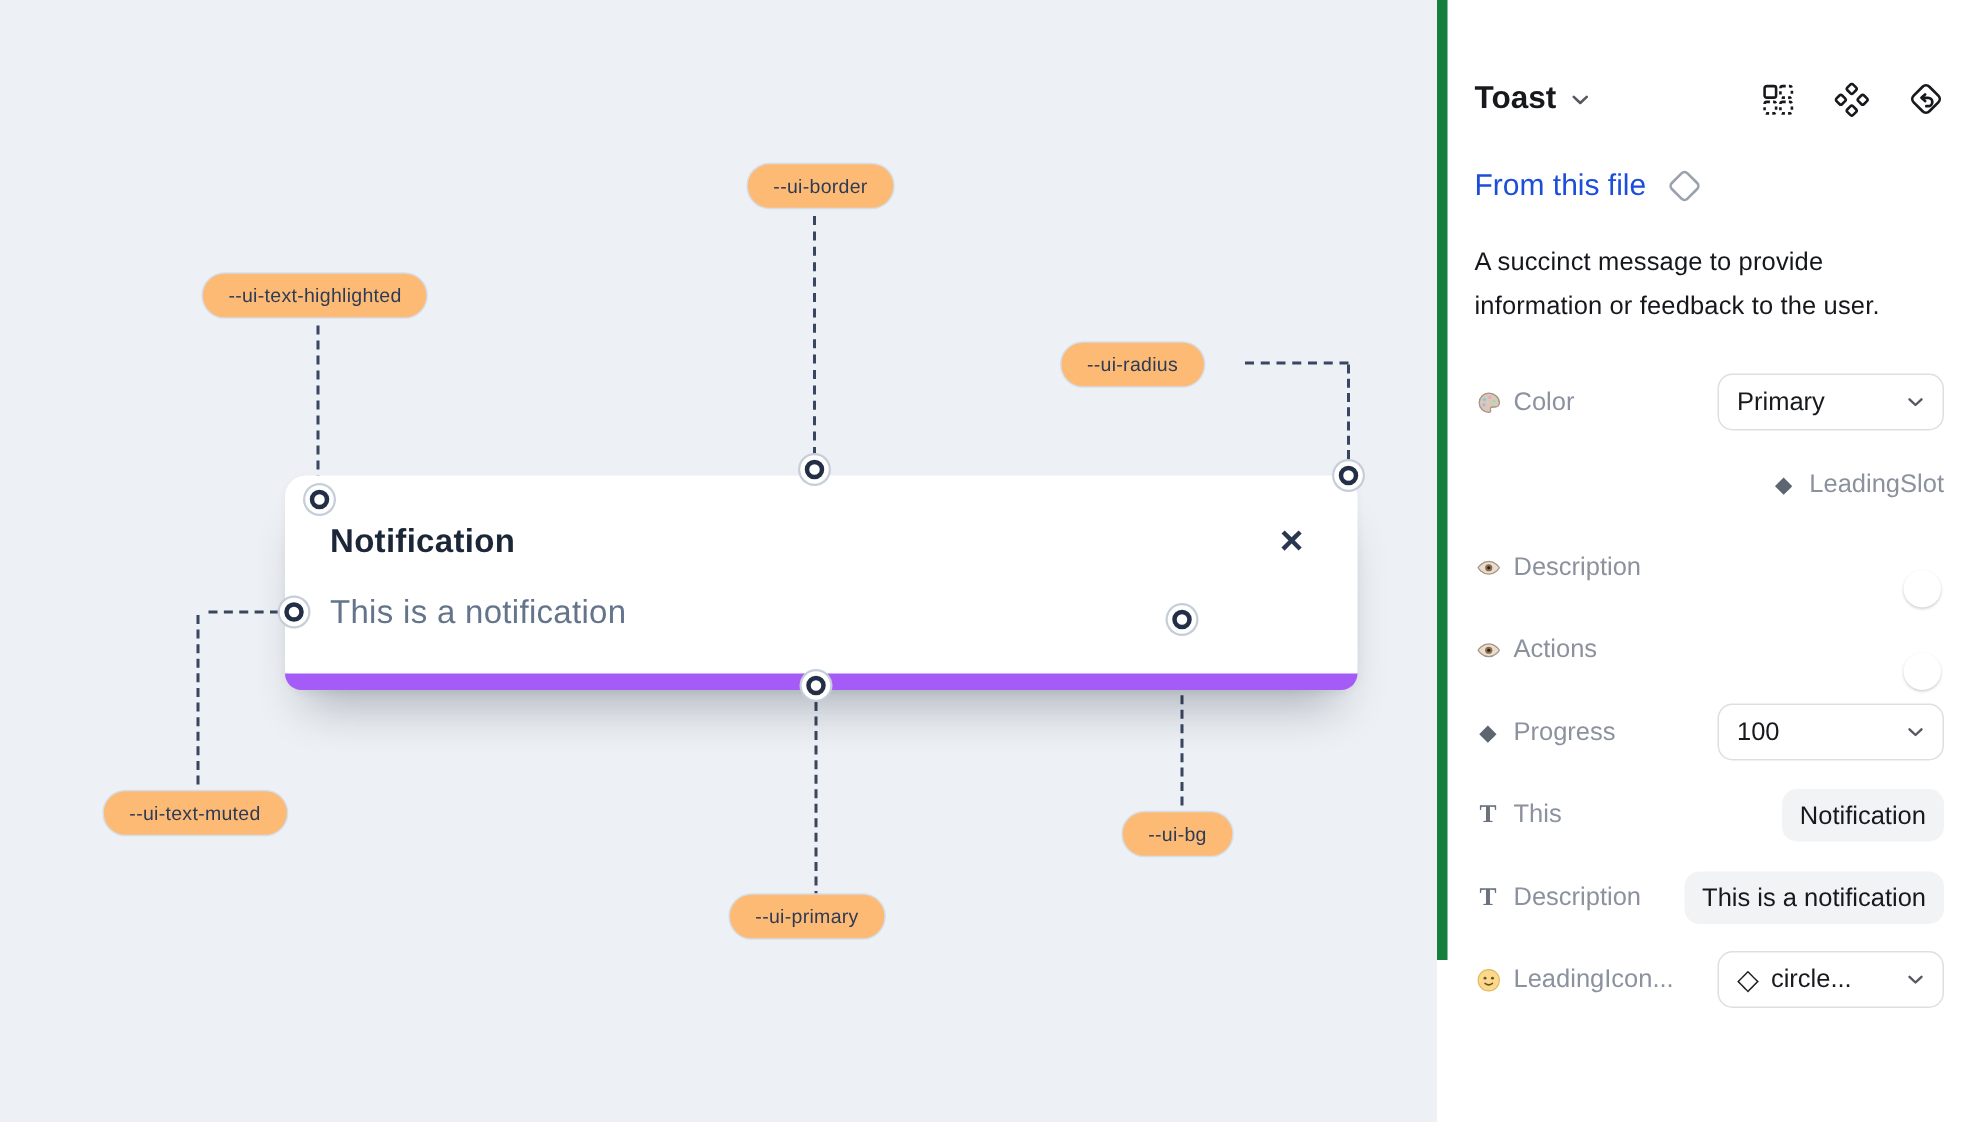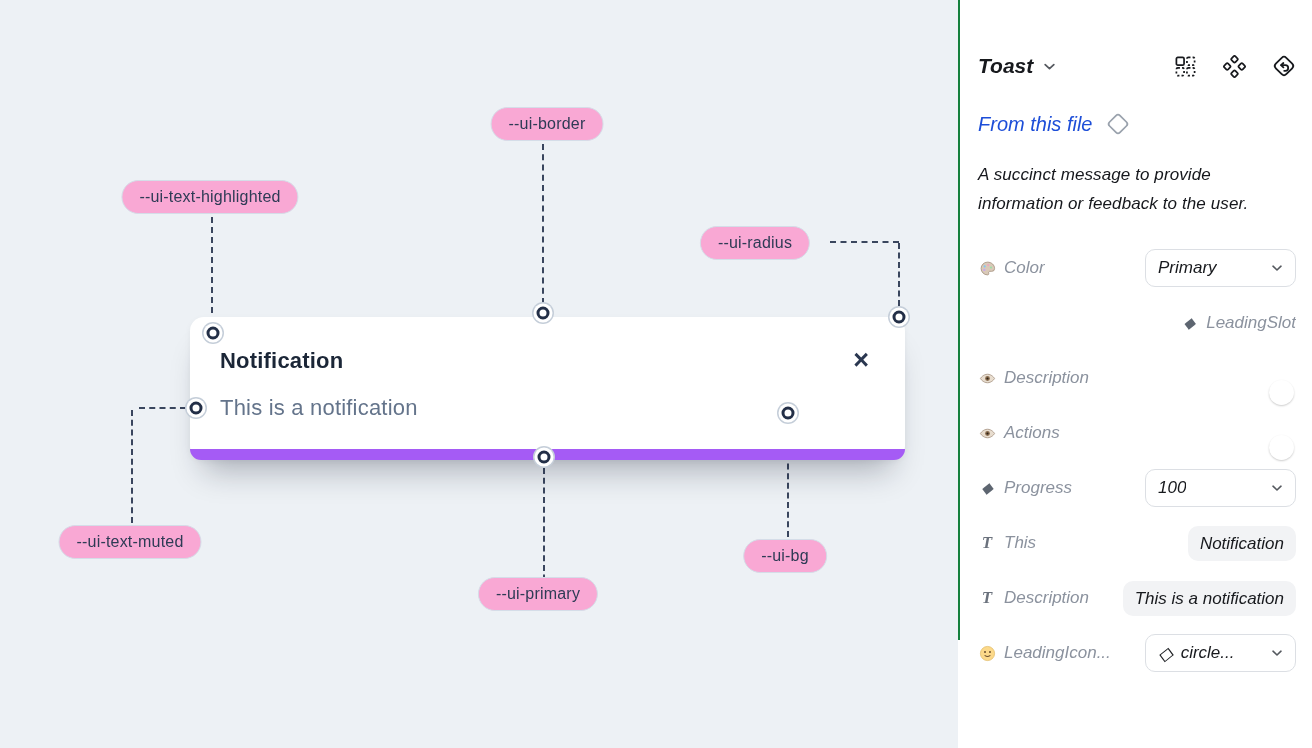--- a/index.html
+++ b/index.html
@@ -6,42 +6,42 @@
   html,body { width:1312px; height:748px; overflow:hidden; }
   body { font-family:"Liberation Sans", sans-serif; }
   .app { display:flex; width:1312px; height:748px; }
 
   
   .canvas { position:relative; width:958px; height:748px; background:#edf1f5; overflow:hidden; }
 
   .dash-v { position:absolute; width:0; border-left:2.5px dashed #3a465e; }
   .dash-h { position:absolute; height:0; border-top:2.5px dashed #3a465e; }
 
-  .pill { position:absolute; transform:translate(-50%,-50%); background:#f9a8d4;
+  .pill { position:absolute; transform:translate(-50%,-50%); background:#fdba74;
           border:1.5px solid #d5dde8; border-radius:18px; padding:7px 17px;
-          font-size:16px; color:#2e3b55; white-space:nowrap; letter-spacing:0.2px; }
+          font-size:13px; color:#2e3b55; white-space:nowrap; letter-spacing:0.2px; }
 
   .toast { position:absolute; left:190px; top:317px; width:715px; height:143px;
            background:#ffffff; border-radius:14px;
            box-shadow:0 24px 30px -14px rgba(15,23,42,0.30), 0 2px 6px rgba(15,23,42,0.05); }
   .toast-title { position:absolute; left:30px; top:31px; font-size:22px; font-weight:600; color:#1b2637; letter-spacing:0.2px; }
   .toast-desc  { position:absolute; left:30px; top:78px; font-size:22px; color:#64748b; letter-spacing:0.2px; }
   .toast-close { position:absolute; right:36px; top:30px; background:none; border:none; cursor:pointer;
                  font-size:27px; font-weight:700; color:#2a3750; line-height:1; }
   .toast-bar { position:absolute; left:0; bottom:0; width:100%; height:11px; background:#a55bf5;
                border-radius:0 0 14px 14px; }
 
   .node { position:absolute; width:13px; height:13px; background:#ffffff;
           border:3px solid #232f47; border-radius:50%;
           box-shadow:0 0 0 3px #ffffff, 0 0 0 4.5px #c5ced9;
           transform:translate(-50%,-50%); }
 
   
-  .panel { width:354px; height:640px; background:#ffffff; border-left:2px solid #15803d;
-           padding:54px 16px 0 18px;font-style:italic; }
+  .panel { width:354px; height:640px; background:#ffffff; border-left:7px solid #15803d;
+           padding:54px 16px 0 18px; }
   .panel-header { display:flex; align-items:center; }
   .panel-title { font-size:21px; font-weight:700; color:#17191d; }
   .title-chev { margin-left:10px; display:flex; align-items:center; }
   .header-icons { margin-left:auto; display:flex; align-items:center; gap:26px; }
   .hicon { background:none; border:none; padding:0; cursor:pointer; display:flex; }
 
   .source-row { display:flex; align-items:center; margin-top:33px; }
   .source-label { font-size:20px; color:#1d4ed8; }
   .source-row svg { margin-left:13px; }
 
@@ -91,21 +91,21 @@
     </div>
     <div class="pill" style="left:755px; top:243px;">
       <span>--ui-radius</span>
     </div>
     <div class="pill" style="left:210px; top:197px;">
       <span>--ui-text-highlighted</span>
     </div>
     <div class="pill" style="left:130px; top:542px;">
       <span>--ui-text-muted</span>
     </div>
-    <div class="pill" style="left:538px; top:594px;">
+    <div class="pill" style="left:538px; top:611px;">
       <span>--ui-primary</span>
     </div>
     <div class="pill" style="left:785px; top:556px;">
       <span>--ui-bg</span>
     </div>
 
     <div class="toast">
       <div class="toast-title">Notification</div>
       <div class="toast-desc">This is a notification</div>
       <button class="toast-close">×</button>

